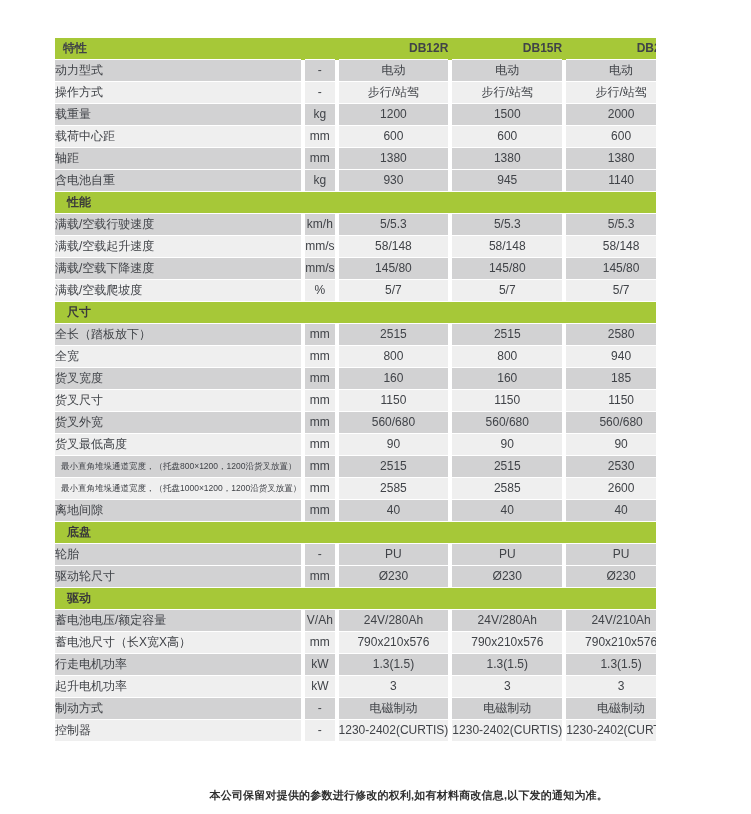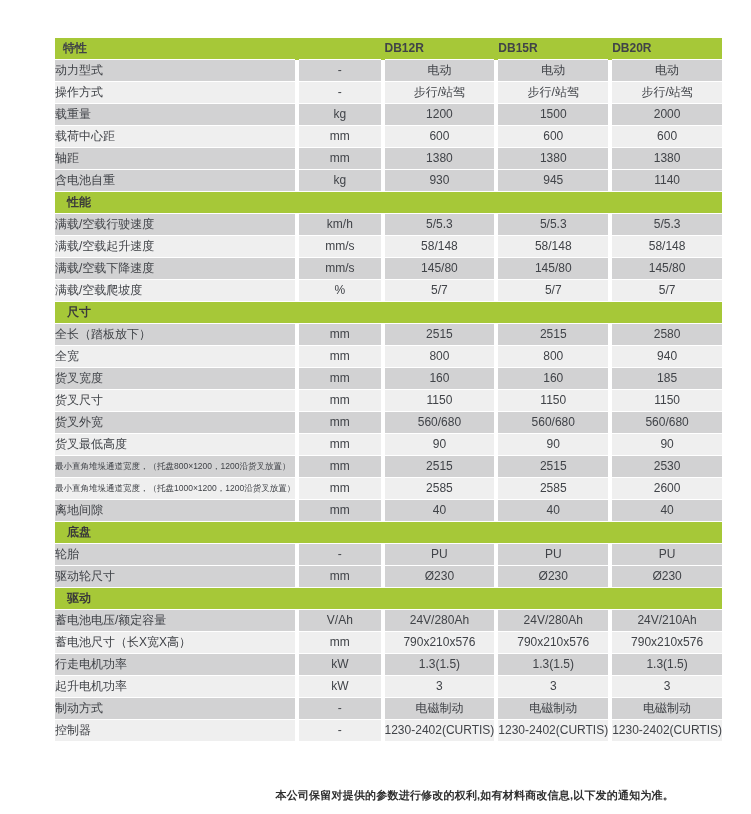--- a/index.html
+++ b/index.html
@@ -8,57 +8,57 @@
     --row-light:#efefef;
     --header-text:#3a3a3a;
     --value-text:#404348;
   }
   html,body{margin:0;padding:0;}
   body{
     width:751px;height:814px;background:#ffffff;
     font-family:"Liberation Sans","DejaVu Sans",sans-serif;
     color:var(--value-text);
   }
-  .sheet{position:relative;width:722px;height:814px;overflow:hidden;}
+  .sheet{position:relative;width:656px;height:814px;overflow:hidden;}
   table.spec{
     position:absolute;left:55px;top:38px;
     border-collapse:collapse;table-layout:fixed;
   }
   table.spec th, table.spec td{
     height:21px;line-height:21px;padding:0;
     font-size:12px;color:var(--value-text);
     border-bottom:1px solid #ffffff;
     white-space:nowrap;overflow:hidden;
   }
   
   table.spec td{border-right:4px solid #ffffff;}
   table.spec td:last-child{border-right:none;}
   
   thead th{
     background:var(--accent-green);
     border-right:4px solid var(--accent-green);
     font-weight:bold;color:var(--header-text);
-    text-align:left;
+    text-align:right;
   }
   thead th:last-child{border-right:none;}
   thead th.label{text-align:left;padding-left:8px;}
   
   tr.section td{
     background:var(--accent-green);
     font-weight:bold;color:var(--header-text);
     text-align:left;padding-left:12px;
     border-right:none;
   }
   
   tr.dark td{background:var(--row-dark);}
   tr.light td{background:var(--row-light);}
   td.label{text-align:left;padding-left:8px;color:#3c3c3c;}
   td.unit, td.val{text-align:center;}
   td.val{font-size:11.5px;}
-  tr.small td.label{font-size:8.5px;}
+  tr.small td.label{font-size:8.5px;padding-left:6px;}
   .footer-note{
     position:absolute;top:788px;right:48px;
     font-size:11px;font-weight:bold;color:#2f2f2f;
     letter-spacing:0.2px;
   }
 </style>
 </head>
 <body>
 
 <div class="sheet">

